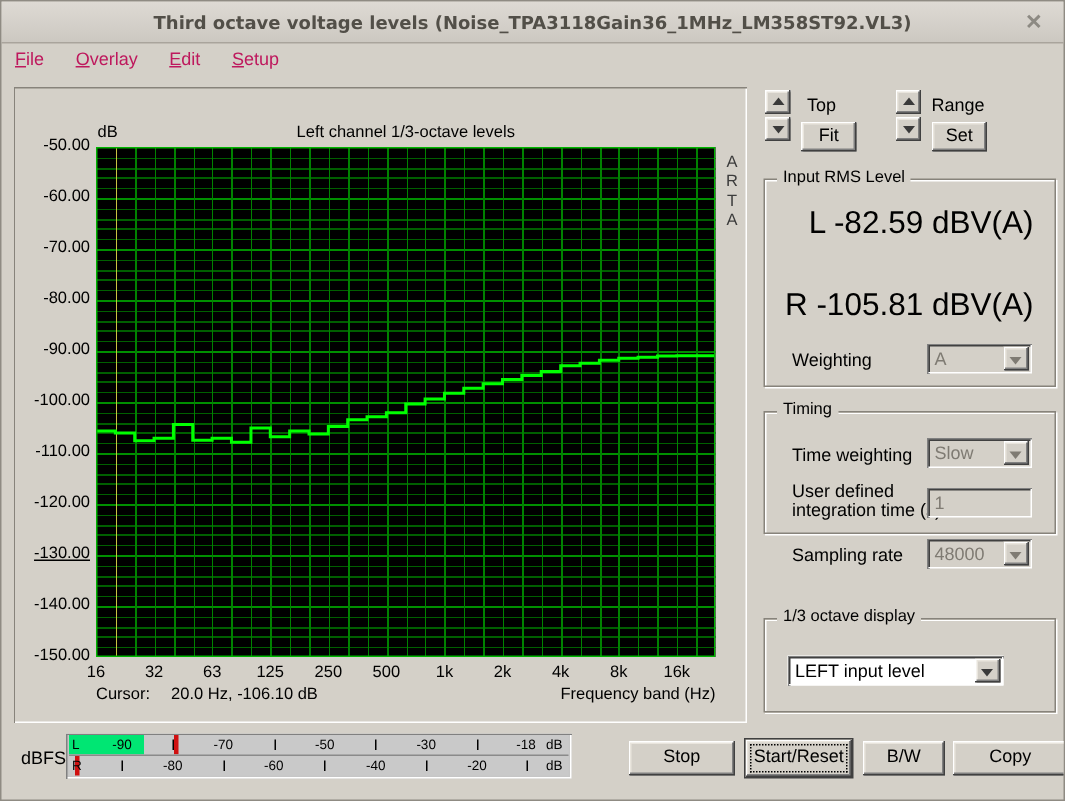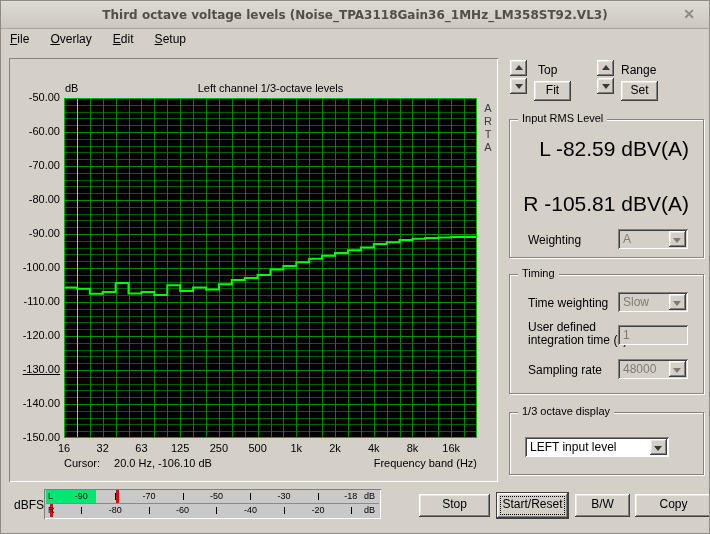--- a/index.html
+++ b/index.html
@@ -18,21 +18,21 @@
   .title{
     display:inline-block;margin-top:7px;font-family:"DejaVu Sans",sans-serif;
     font-size:12px;font-weight:bold;color:#524f48;
   }
   .close{
     position:absolute;right:14px;top:6px;font-size:14px;font-weight:bold;
     color:#8d8a83;cursor:default;line-height:14px;
   }
   
   .menubar{position:absolute;left:0;top:29px;width:100%;height:18px;}
-  .menu-item{display:inline-block;padding:2px 9px 0 9px;font-size:12px;color:#000000;}
+  .menu-item{display:inline-block;padding:2px 9px 0 9px;font-size:12px;color:#be185d;}
   .menu-item u{text-decoration:underline;}
   
   .graph-panel{
     position:absolute;left:8px;top:57px;width:489px;height:424px;background:#d4d0c8;
     box-shadow:inset 1px 1px 0 #87837b, inset -1px -1px 0 #ffffff;
   }
   .y-unit{position:absolute;left:56px;top:24px;font-size:11px;}
   .chart-title{position:absolute;left:55px;top:24px;width:413px;text-align:center;font-size:11px;}
   .plot{position:absolute;left:55px;top:40px;width:413px;height:340px;background:#000;}
   .plot svg{position:absolute;left:0;top:0;}
@@ -274,21 +274,21 @@
     <div class="rms-line" style="top:72px;">R  -105.81 dBV(A)</div>
     <span class="ctl-label" style="left:18px;top:113px;">Weighting</span>
     <div class="combo disabled" style="left:108px;top:109px;width:70px;">
       <span>A</span>
       <span class="arrow-btn">
           <span class="tri-down"></span>
         </span>
     </div>
   </div>
 
-  <div class="group" style="left:508px;top:273px;width:195px;height:120px;">
+  <div class="group" style="left:508px;top:273px;width:195px;height:82px;">
     <span class="group-label">Timing</span>
     <span class="ctl-label" style="left:18px;top:21px;">Time weighting</span>
     <div class="combo disabled" style="left:108px;top:17px;width:70px;">
       <span>Slow</span>
       <span class="arrow-btn">
           <span class="tri-down"></span>
         </span>
     </div>
     <span class="ctl-label two-line" style="left:18px;top:46px;">
       <span>User defined</span><br>

